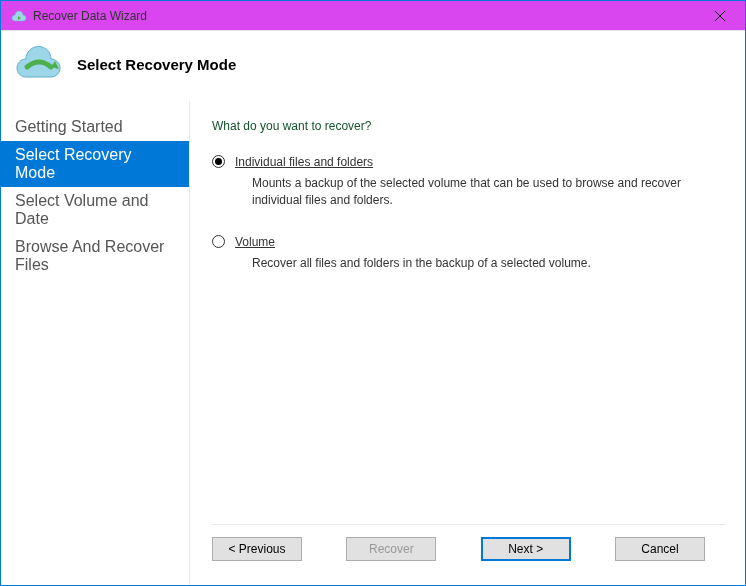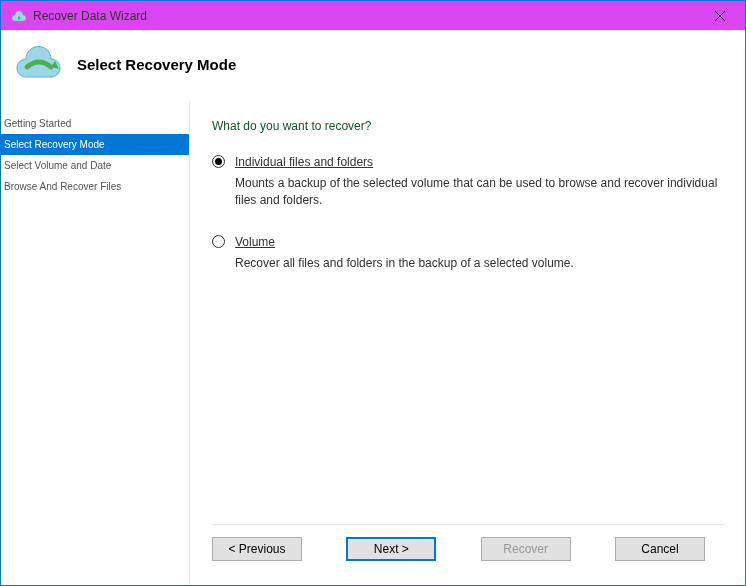--- a/index.html
+++ b/index.html
@@ -78,22 +78,22 @@
       min-height: 0;
     }
 
     .sidebar {
       width: 188px;
       background: #fff;
       padding-top: 12px;
     }
 
     .sidebar-item {
-      padding: 5px 3px;
-      font-size: 10px;
+      padding: 5px 14px;
+      font-size: 16px;
       color: #555;
       cursor: pointer;
     }
 
     .sidebar-item.active {
       background: #0078d7;
       color: #fff;
     }
 
     .content {
@@ -147,21 +147,21 @@
     }
 
     .option-label {
       font-size: 12px;
       color: #333;
     }
 
     .option-desc {
       font-size: 12px;
       color: #333;
-      margin-left: 23px;
+      margin-left: 40px;
       line-height: 1.4;
     }
 
     .footer {
       display: flex;
       justify-content: space-between;
       gap: 12px;
       padding: 12px 20px 14px 0;
       border-top: 1px solid #e8e8e8;
     }
@@ -241,18 +241,18 @@
         <div class="option-header">
           <span class="radio"></span>
           <span class="option-label">Volume</span>
         </div>
         <div class="option-desc">Recover all files and folders in the backup of a selected volume.</div>
       </div>
     </div>
 
     <div class="footer">
       <button class="wiz-btn">&lt;  Previous</button>
+      <button class="wiz-btn disabled">Recover</button>
       <button class="wiz-btn default">Next  &gt;</button>
-      <button class="wiz-btn disabled">Recover</button>
       <button class="wiz-btn">Cancel</button>
     </div>
   </div>
 </div>
 
 </body></html>

